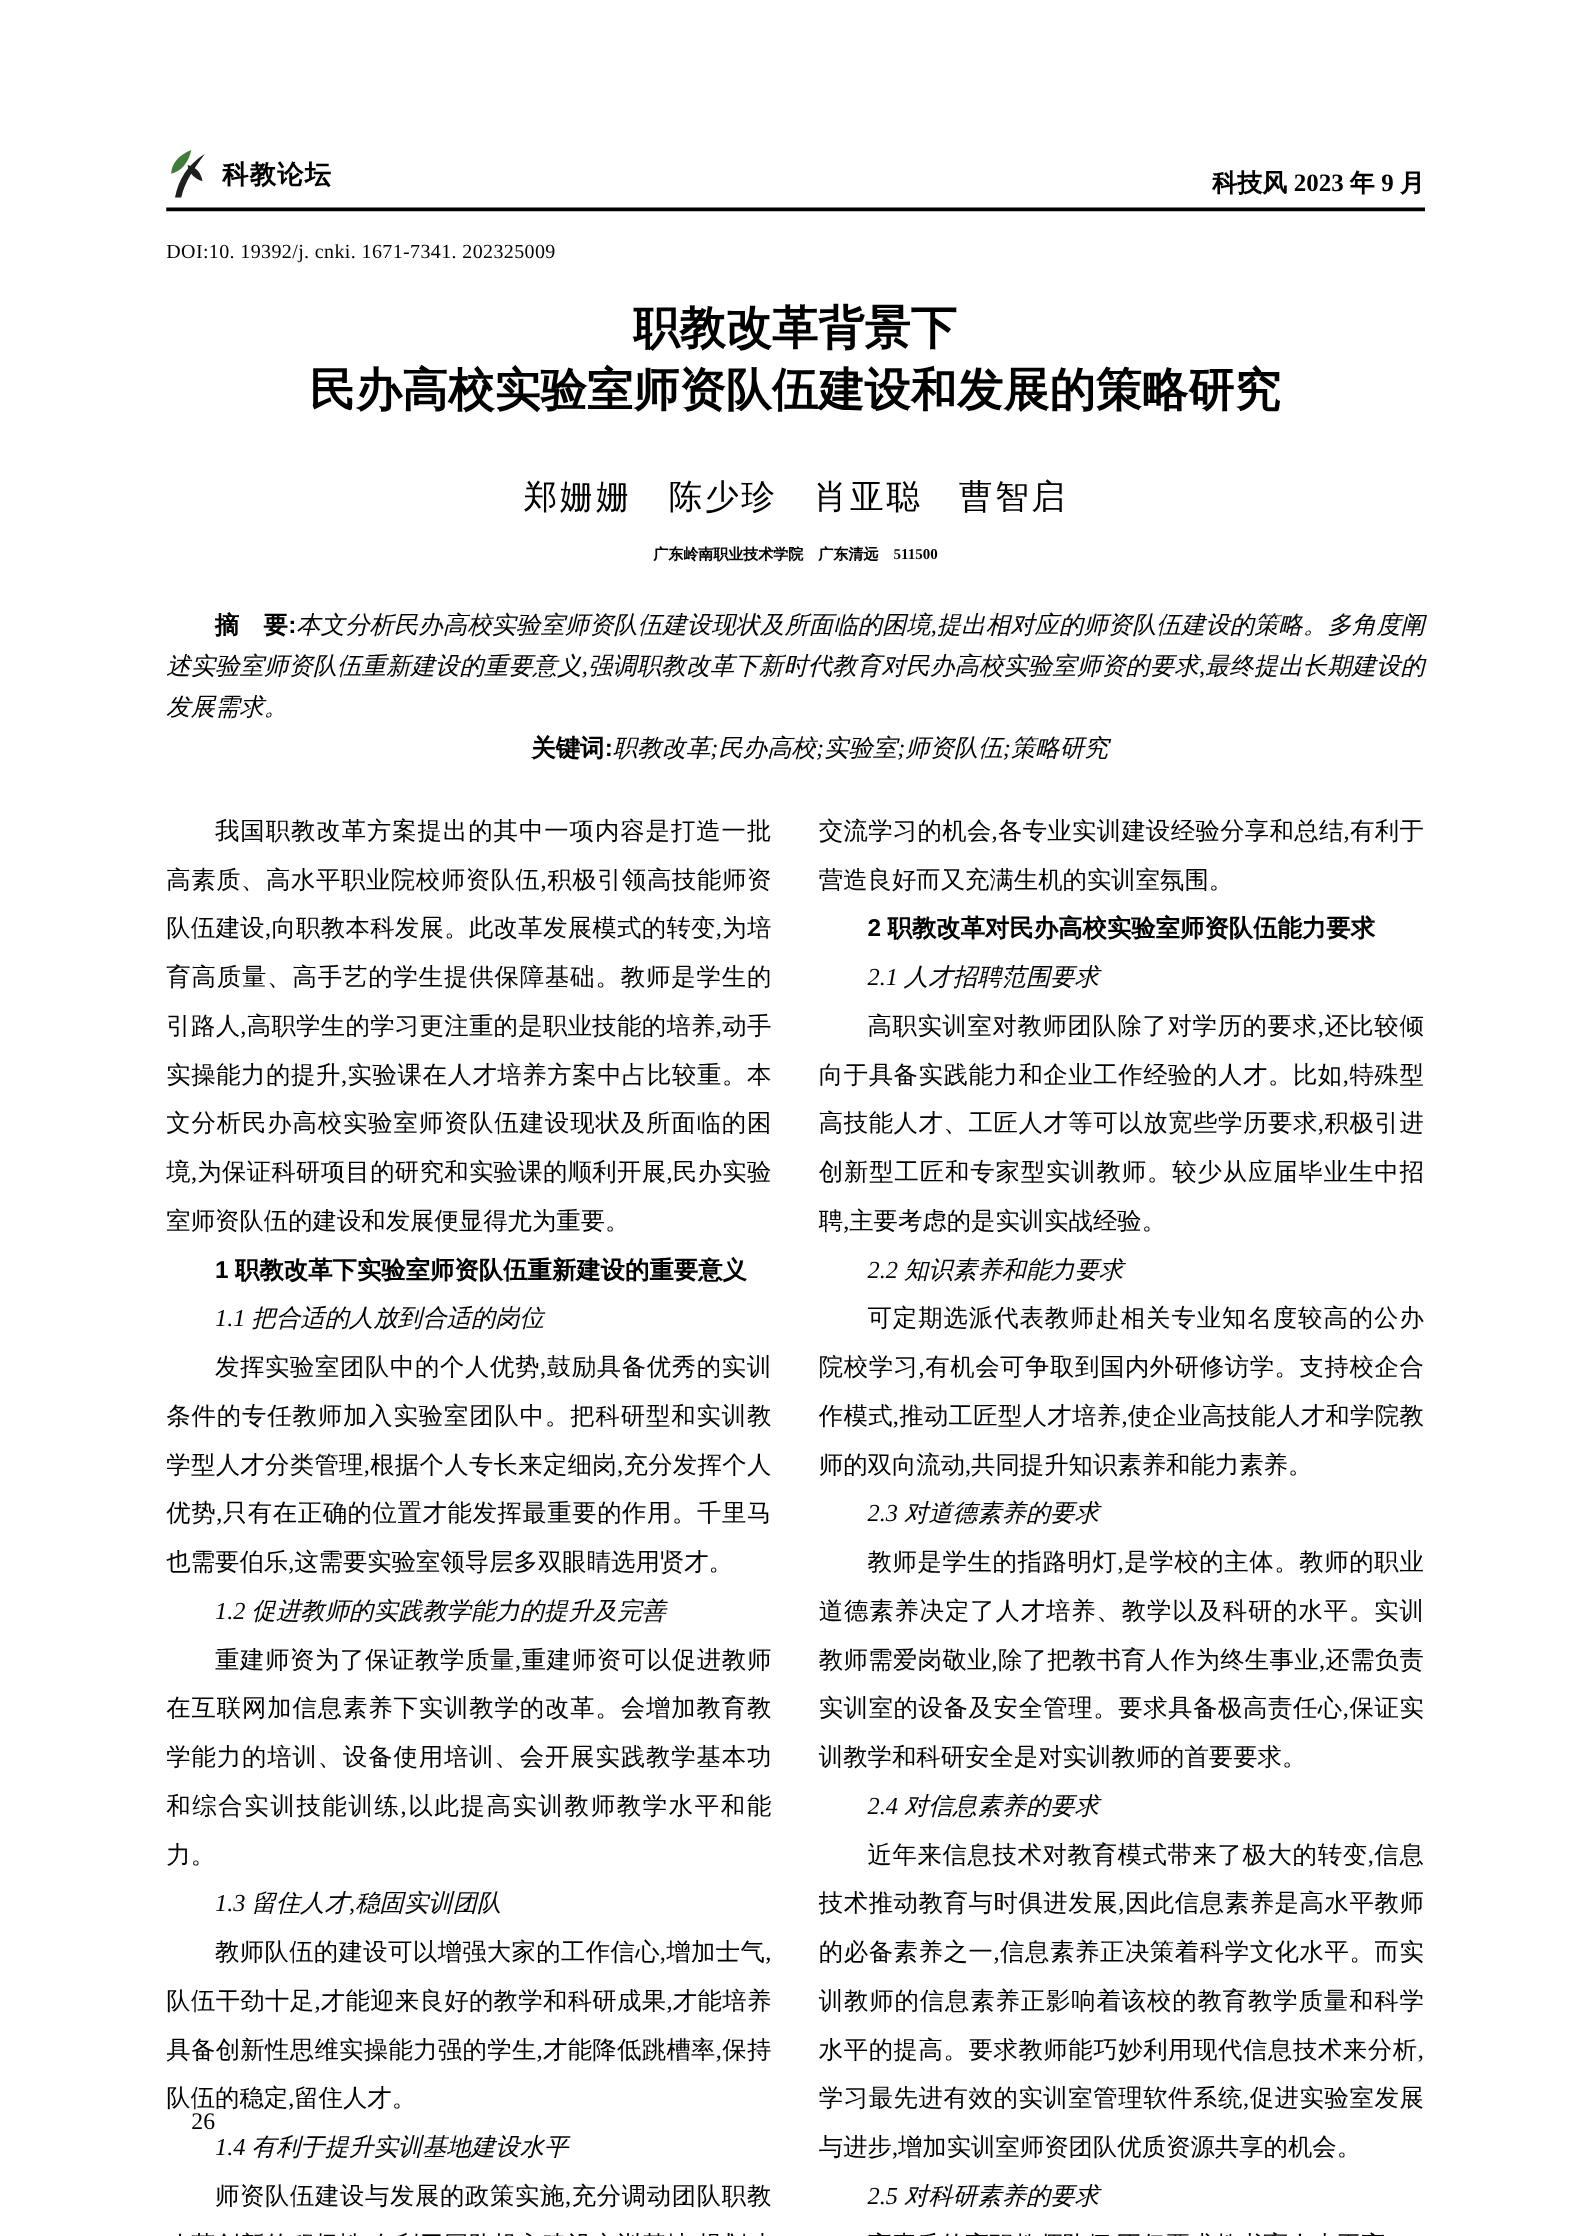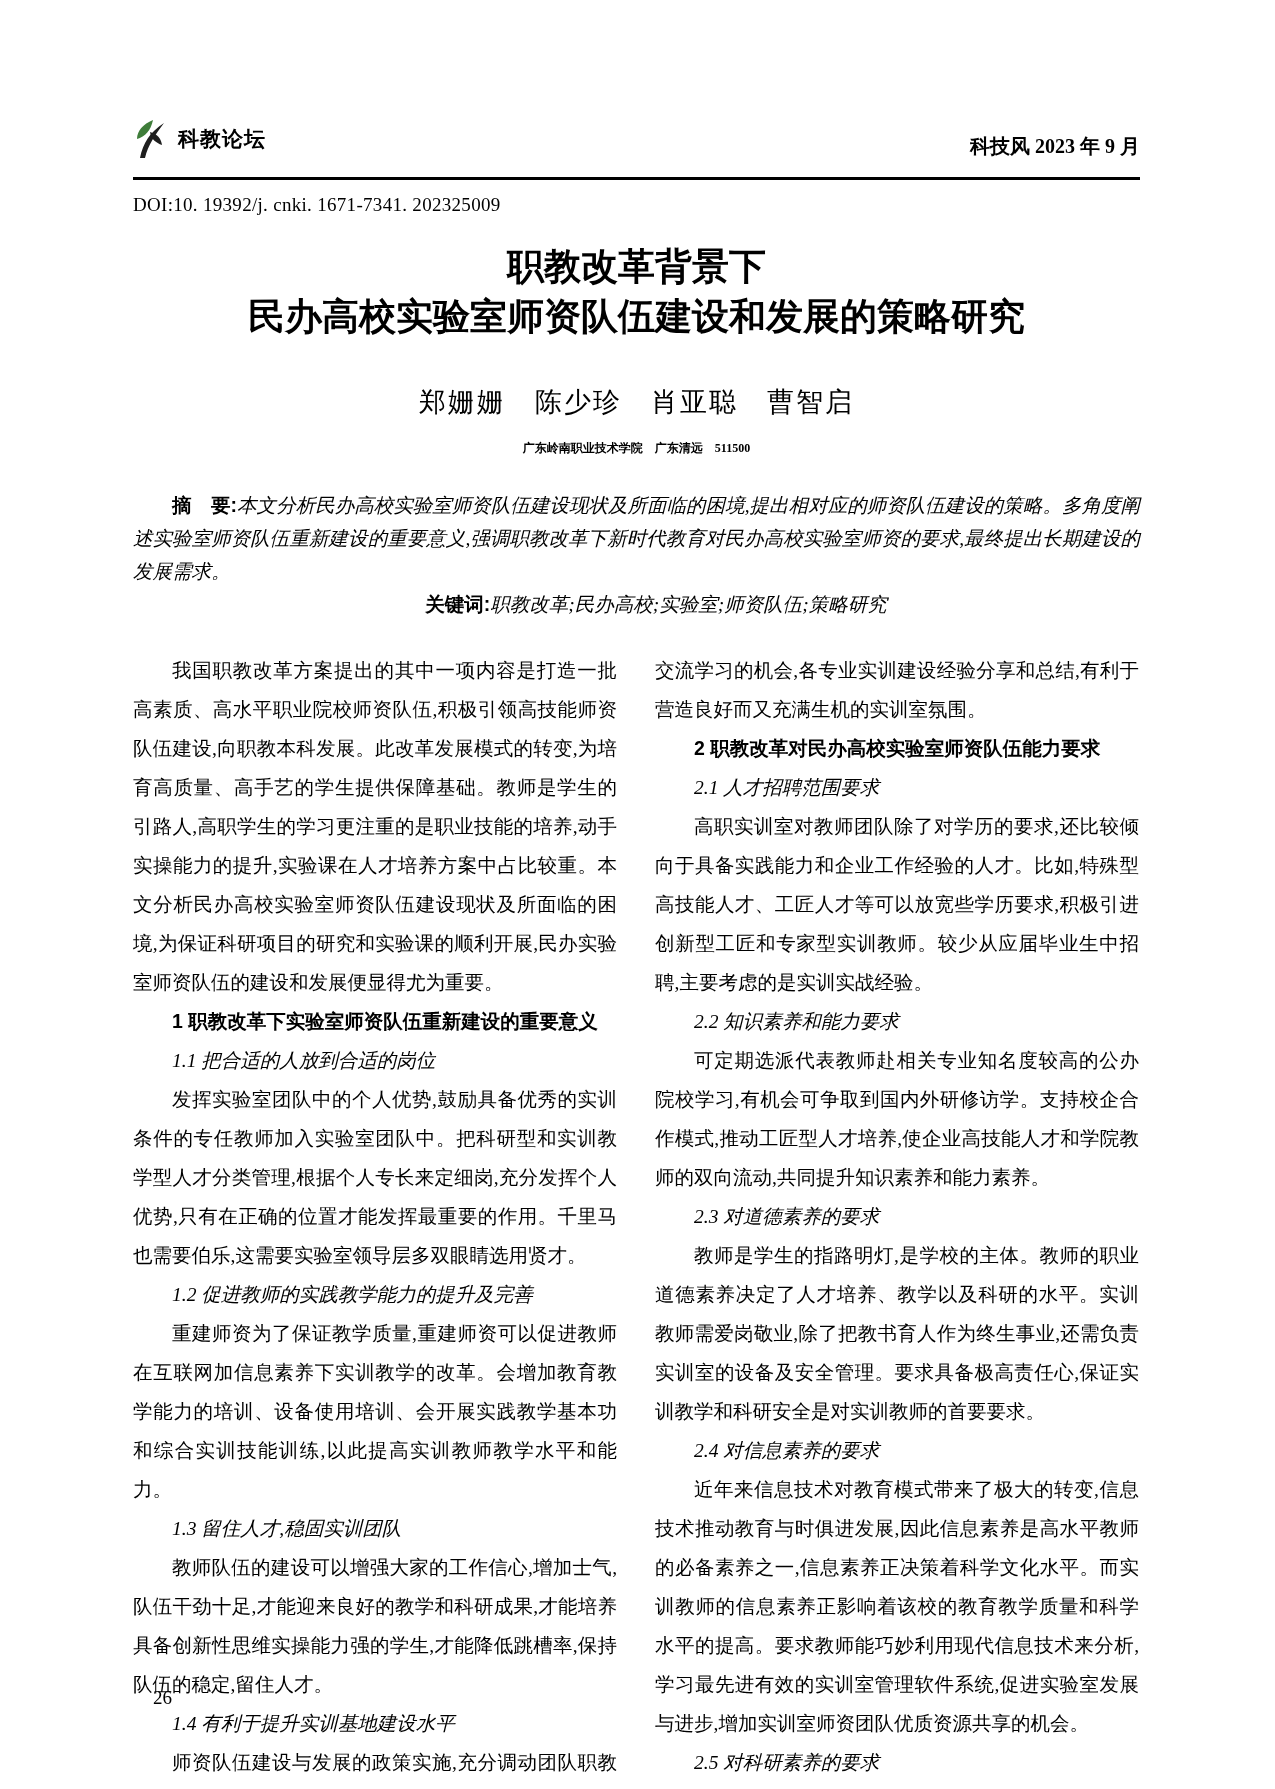--- a/index.html
+++ b/index.html
@@ -11,30 +11,30 @@
     position: relative;
     overflow: hidden;
   }
   .page {
     position: relative;
     width: 1275px; height: 1789px;
     padding: 118px 135px 0 133px;
   }
   .header {
     display: flex; justify-content: space-between; align-items: flex-end;
-    padding-bottom: 17px;
+    padding-bottom: 6px;
   }
   .header-left { display: flex; align-items: center; gap: 9px; }
   .section-label {
     font-family: "Liberation Sans", sans-serif;
     font-weight: bold; font-size: 21px; letter-spacing: 1px;
   }
   .journal-issue { font-weight: bold; font-size: 20px; }
   .header-rule { border-top: 3px solid #000000; }
-  .doi { margin-top: 14px; font-size: 19px; letter-spacing: 0.3px; }
+  .doi { margin-top: 24px; font-size: 16px; letter-spacing: 0.3px; }
   .title {
     margin-top: 26px; text-align: center;
     font-family: "Liberation Sans", sans-serif;
     font-weight: bold; font-size: 37px; line-height: 50px;
   }
   .authors { margin-top: 42px; text-align: center; font-size: 27px; letter-spacing: 2px; }
   .affiliation {
     margin-top: 20px; text-align: center;
     font-family: Liberation Serif, serif;
     font-weight: bold; font-size: 12px;

